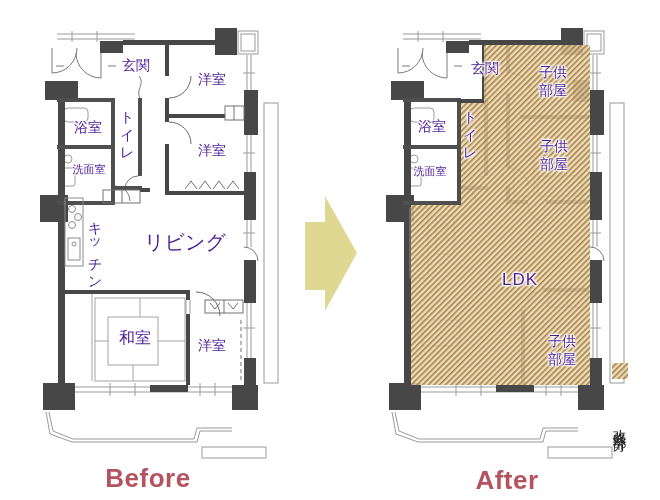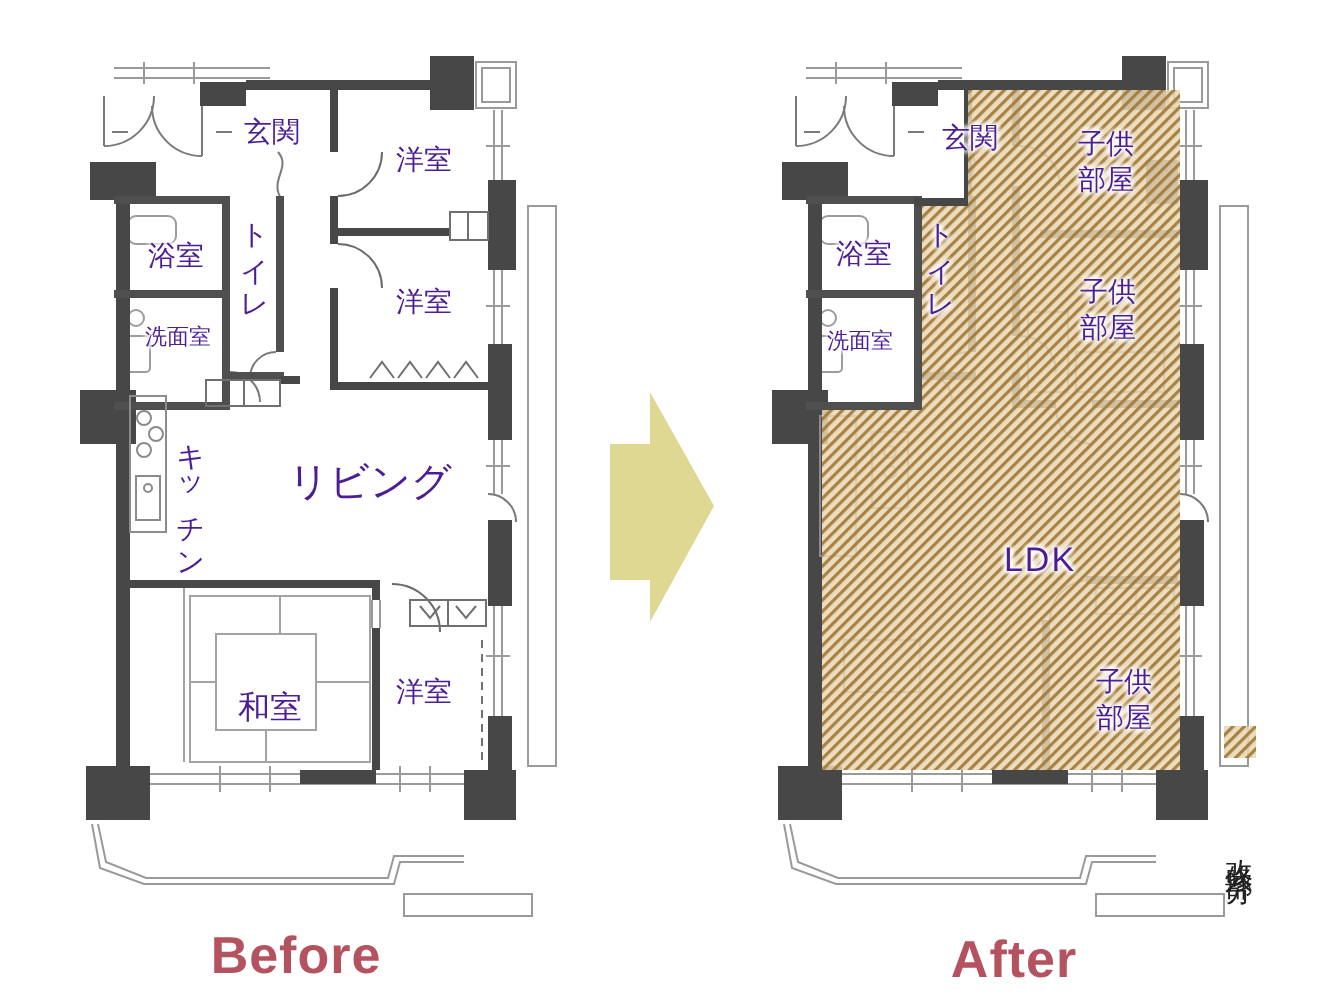--- a/index.html
+++ b/index.html
@@ -194,21 +194,21 @@
   </svg>
 
   <div class="rlabel" style="left:136px;top:66px;">玄関</div>
   <div class="rlabel" style="left:212px;top:80px;">洋室</div>
   <div class="rlabel" style="left:88px;top:128px;">浴室</div>
   <div class="rlabel vlabel" style="left:127px;top:128px;">トイレ</div>
   <div class="rlabel" style="left:212px;top:151px;">洋室</div>
   <div class="rlabel small" style="left:89px;top:170px;">洗面室</div>
   <div class="rlabel vlabel" style="left:95px;top:248px;">キッチン</div>
   <div class="rlabel" style="left:185px;top:218px;font-size:20px;margin-top:24px;">リビング</div>
-  <div class="rlabel big" style="left:135px;top:355px;">和室</div>
+  <div class="rlabel big" style="left:135px;top:338px;">和室</div>
   <div class="rlabel" style="left:212px;top:346px;">洋室</div>
 
   <div class="rlabel" style="left:485px;top:69px;">玄関</div>
   <div class="rlabel twoline" style="left:553px;top:81px;">子供部屋</div>
   <div class="rlabel" style="left:432px;top:127px;">浴室</div>
   <div class="rlabel vlabel" style="left:470px;top:128px;">トイレ</div>
   <div class="rlabel twoline" style="left:554px;top:155px;">子供部屋</div>
   <div class="rlabel small" style="left:430px;top:172px;">洗面室</div>
   <div class="rlabel ldk" style="left:520px;top:280px;">LDK</div>
   <div class="rlabel twoline" style="left:562px;top:350px;">子供部屋</div>

